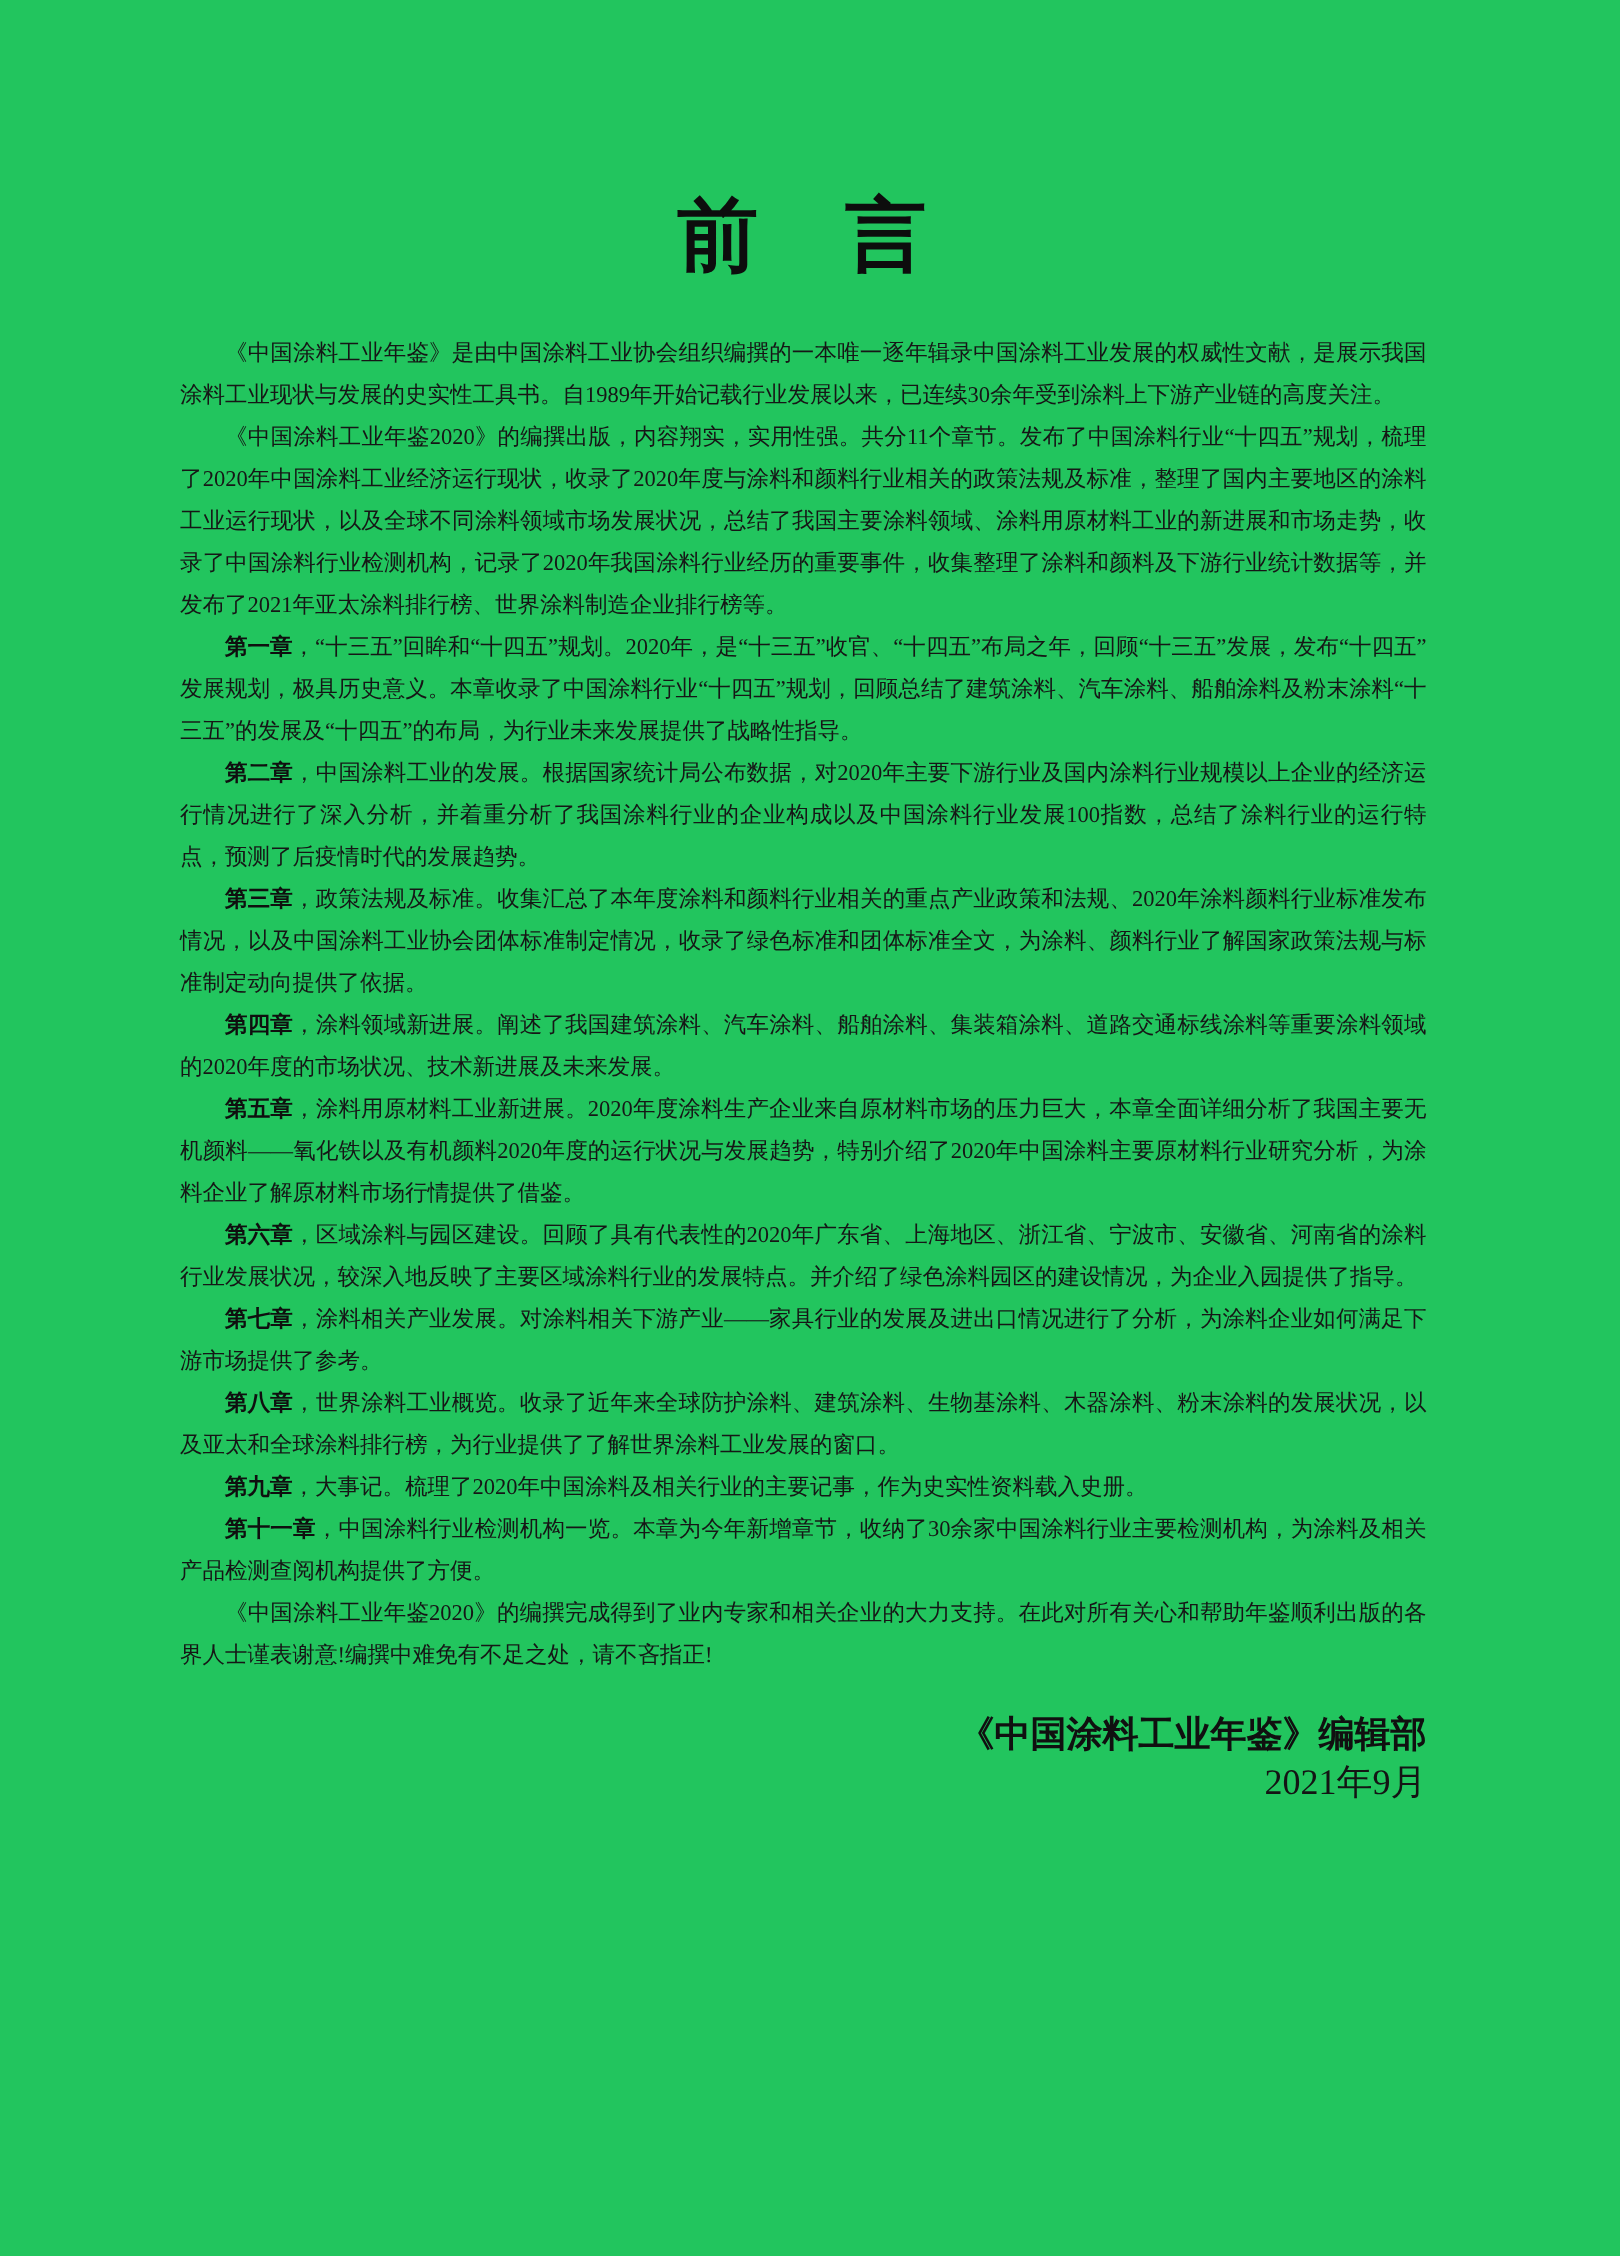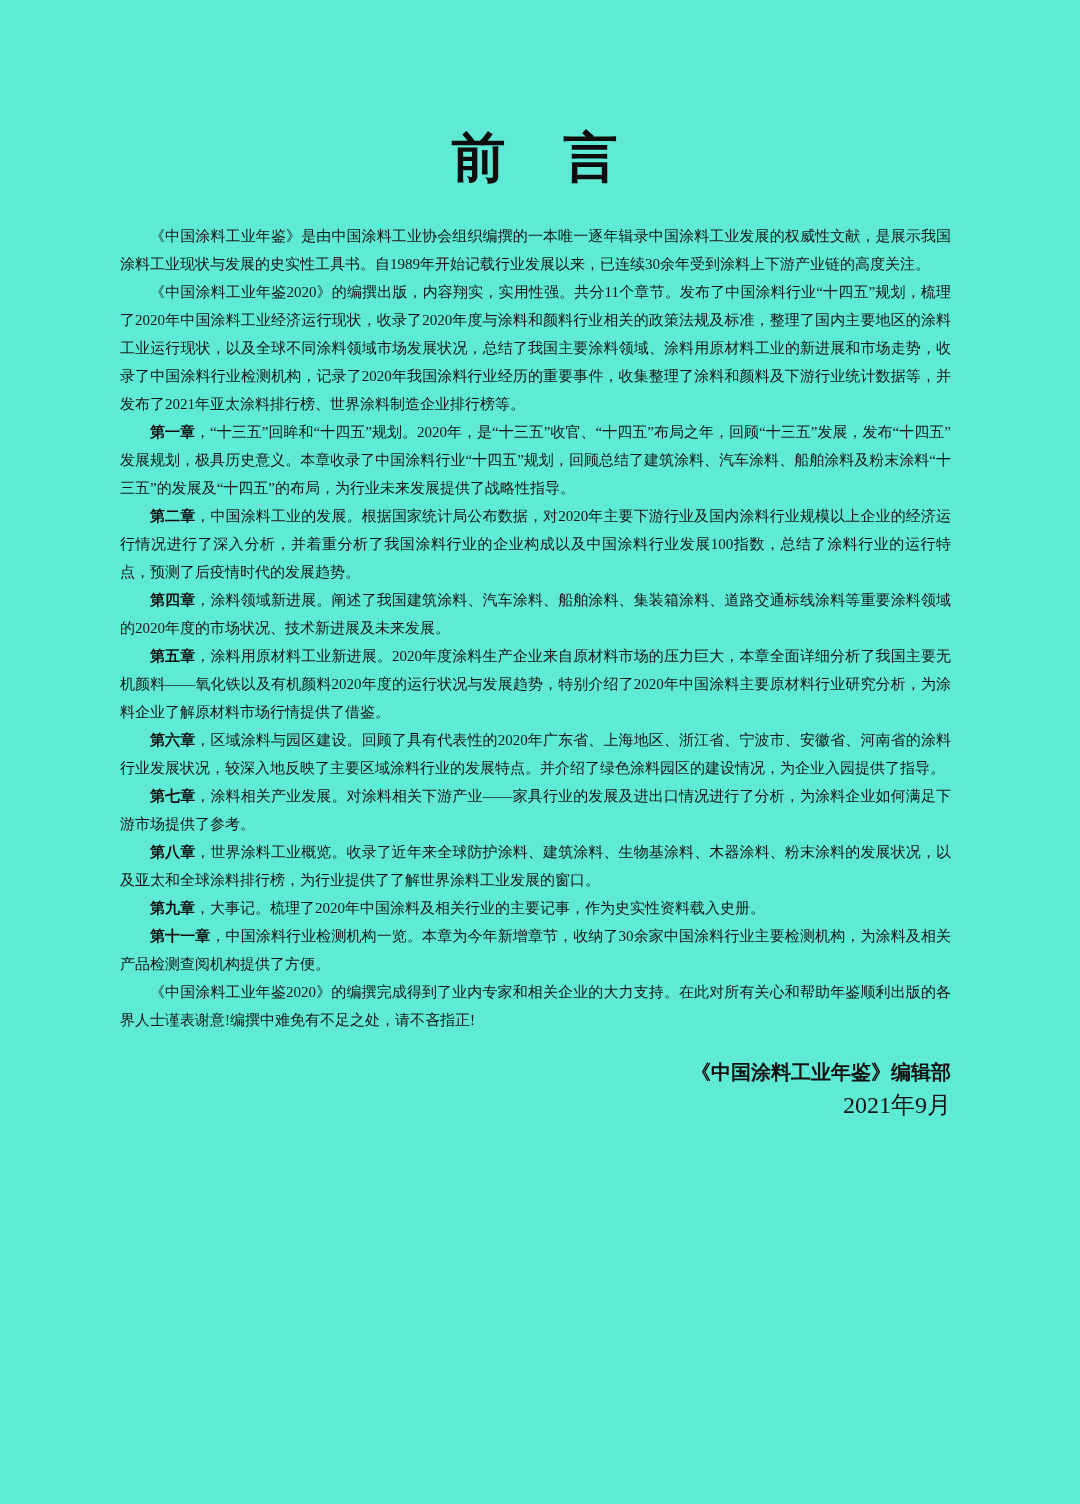--- a/index.html
+++ b/index.html
@@ -5,21 +5,21 @@
   html, body {
     margin: 0;
     padding: 0;
     background: #e8e8e8;
   }
   .page {
     position: relative;
     width: 1080px;
     height: 1504px;
     margin: 0 auto;
-    background: #5eead4;
+    background: #22c55e;
     overflow: hidden;
     color: #141414;
   }
   .content {
     position: absolute;
     left: 120px;
     top: 128px;
     width: 831px;
   }
   h1.title {
@@ -47,21 +47,21 @@
     font-weight: 700;
     color: #0f0f0f;
   }
   .signature {
     margin-top: 22px;
     text-align: right;
   }
   .signature .sig-editor {
     font-family: "Liberation Sans", "DejaVu Sans", sans-serif;
     font-weight: 700;
-    font-size: 20px;
+    font-size: 24px;
     line-height: 33px;
     color: #101010;
   }
   .signature .sig-date {
     font-family: "Liberation Serif", "DejaVu Serif", serif;
     font-size: 24px;
     line-height: 33px;
     color: #141414;
   }
 </style>
@@ -74,20 +74,21 @@
     <h1 class="title">前　言</h1>
 
     <div class="body-text">
       <p class="para">《中国涂料工业年鉴》是由中国涂料工业协会组织编撰的一本唯一逐年辑录中国涂料工业发展的权威性文献，是展示我国涂料工业现状与发展的史实性工具书。自1989年开始记载行业发展以来，已连续30余年受到涂料上下游产业链的高度关注。</p>
       <p class="para">《中国涂料工业年鉴2020》的编撰出版，内容翔实，实用性强。共分11个章节。发布了中国涂料行业“十四五”规划，梳理了2020年中国涂料工业经济运行现状，收录了2020年度与涂料和颜料行业相关的政策法规及标准，整理了国内主要地区的涂料工业运行现状，以及全球不同涂料领域市场发展状况，总结了我国主要涂料领域、涂料用原材料工业的新进展和市场走势，收录了中国涂料行业检测机构，记录了2020年我国涂料行业经历的重要事件，收集整理了涂料和颜料及下游行业统计数据等，并发布了2021年亚太涂料排行榜、世界涂料制造企业排行榜等。</p>
 
       <p class="para"><b class="lead">第一章</b><span>，“十三五”回眸和“十四五”规划。2020年，是“十三五”收官、“十四五”布局之年，回顾“十三五”发展，发布“十四五”发展规划，极具历史意义。本章收录了中国涂料行业“十四五”规划，回顾总结了建筑涂料、汽车涂料、船舶涂料及粉末涂料“十三五”的发展及“十四五”的布局，为行业未来发展提供了战略性指导。</span></p>
 
       <p class="para"><b class="lead">第二章</b><span>，中国涂料工业的发展。根据国家统计局公布数据，对2020年主要下游行业及国内涂料行业规模以上企业的经济运行情况进行了深入分析，并着重分析了我国涂料行业的企业构成以及中国涂料行业发展100指数，总结了涂料行业的运行特点，预测了后疫情时代的发展趋势。</span></p>
 
+      <p class="para"><b class="lead">第三章</b><span>，政策法规及标准。收集汇总了本年度涂料和颜料行业相关的重点产业政策和法规、2020年涂料颜料行业标准发布情况，以及中国涂料工业协会团体标准制定情况，收录了绿色标准和团体标准全文，为涂料、颜料行业了解国家政策法规与标准制定动向提供了依据。</span></p>
 
       <p class="para"><b class="lead">第四章</b><span>，涂料领域新进展。阐述了我国建筑涂料、汽车涂料、船舶涂料、集装箱涂料、道路交通标线涂料等重要涂料领域的2020年度的市场状况、技术新进展及未来发展。</span></p>
 
       <p class="para"><b class="lead">第五章</b><span>，涂料用原材料工业新进展。2020年度涂料生产企业来自原材料市场的压力巨大，本章全面详细分析了我国主要无机颜料——氧化铁以及有机颜料2020年度的运行状况与发展趋势，特别介绍了2020年中国涂料主要原材料行业研究分析，为涂料企业了解原材料市场行情提供了借鉴。</span></p>
 
       <p class="para"><b class="lead">第六章</b><span>，区域涂料与园区建设。回顾了具有代表性的2020年广东省、上海地区、浙江省、宁波市、安徽省、河南省的涂料行业发展状况，较深入地反映了主要区域涂料行业的发展特点。并介绍了绿色涂料园区的建设情况，为企业入园提供了指导。</span></p>
 
       <p class="para"><b class="lead">第七章</b><span>，涂料相关产业发展。对涂料相关下游产业——家具行业的发展及进出口情况进行了分析，为涂料企业如何满足下游市场提供了参考。</span></p>
 
       <p class="para"><b class="lead">第八章</b><span>，世界涂料工业概览。收录了近年来全球防护涂料、建筑涂料、生物基涂料、木器涂料、粉末涂料的发展状况，以及亚太和全球涂料排行榜，为行业提供了了解世界涂料工业发展的窗口。</span></p>

